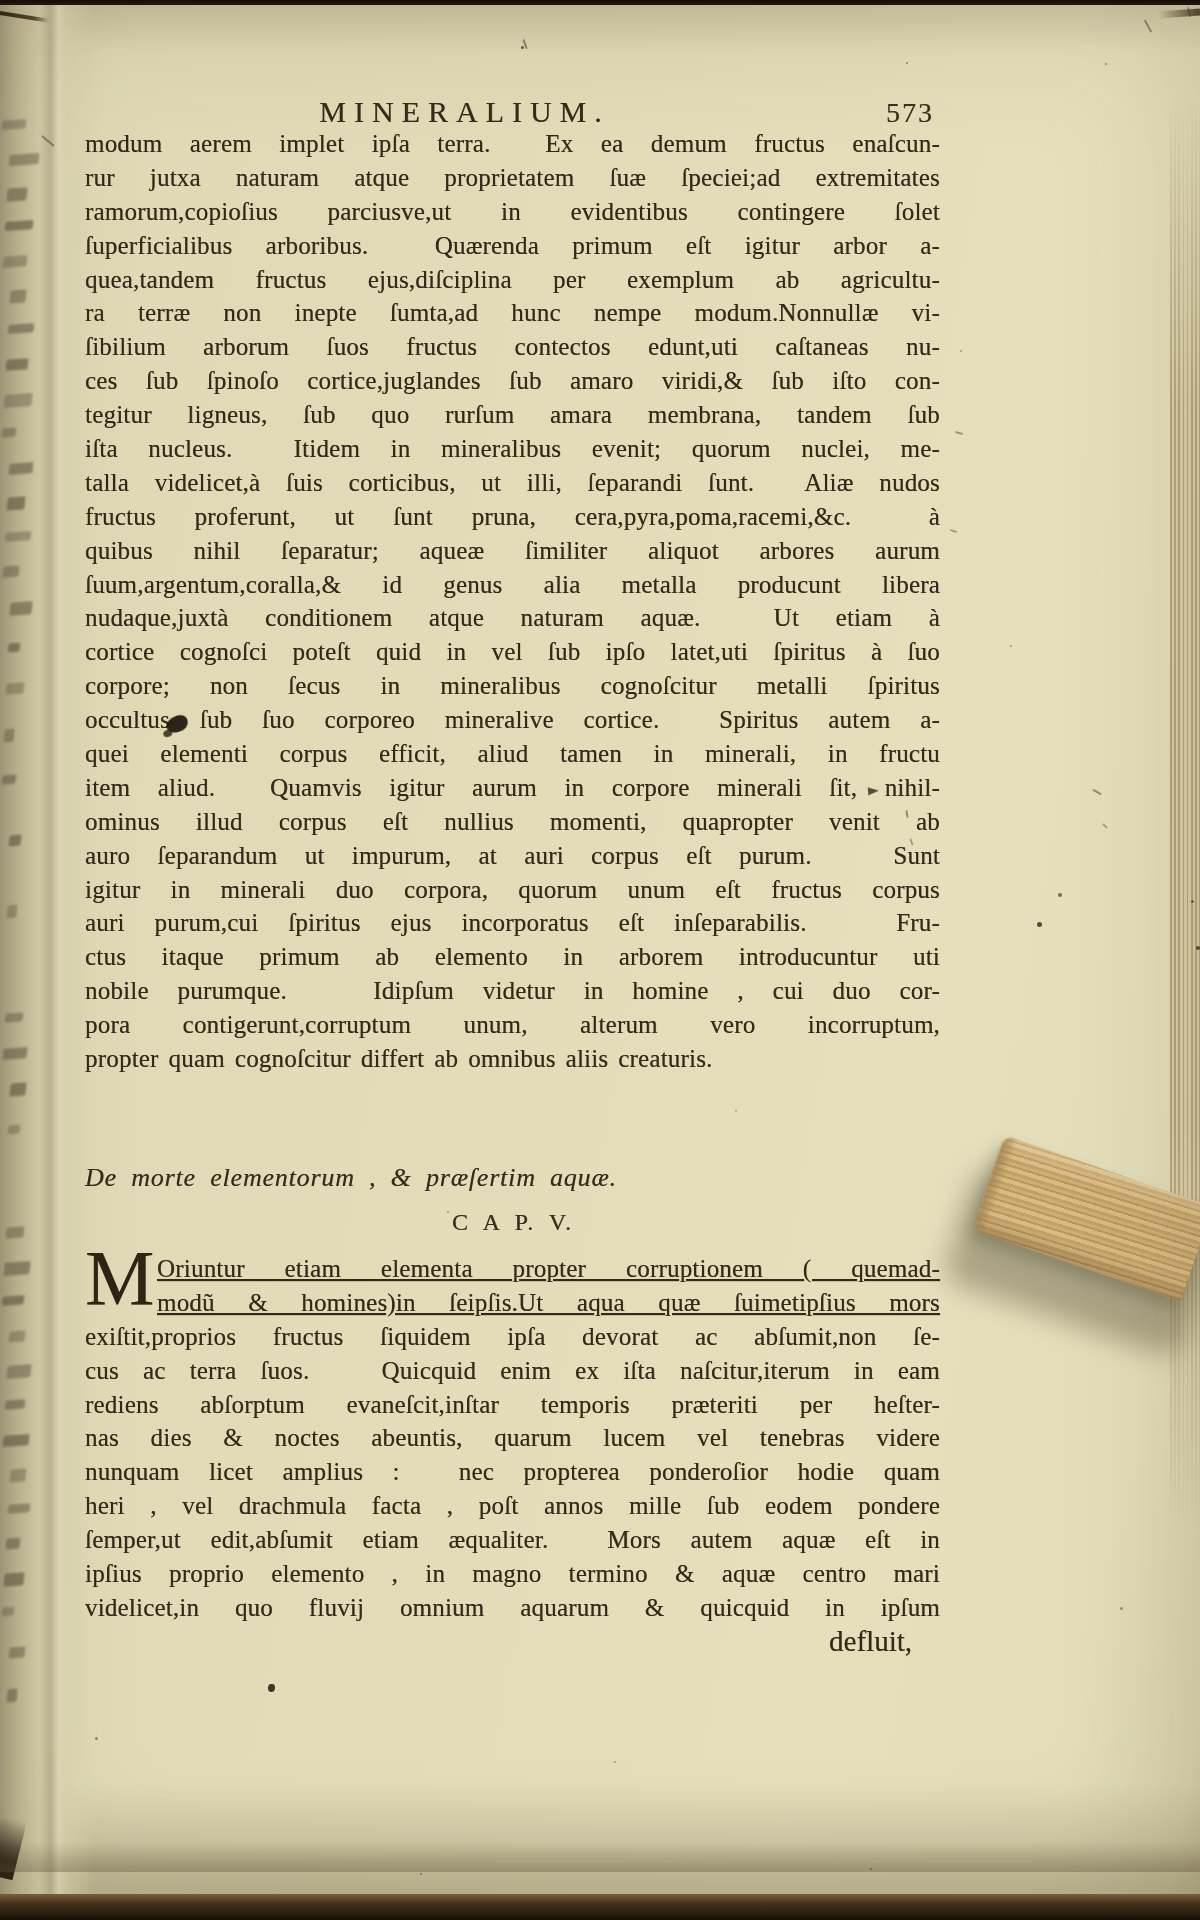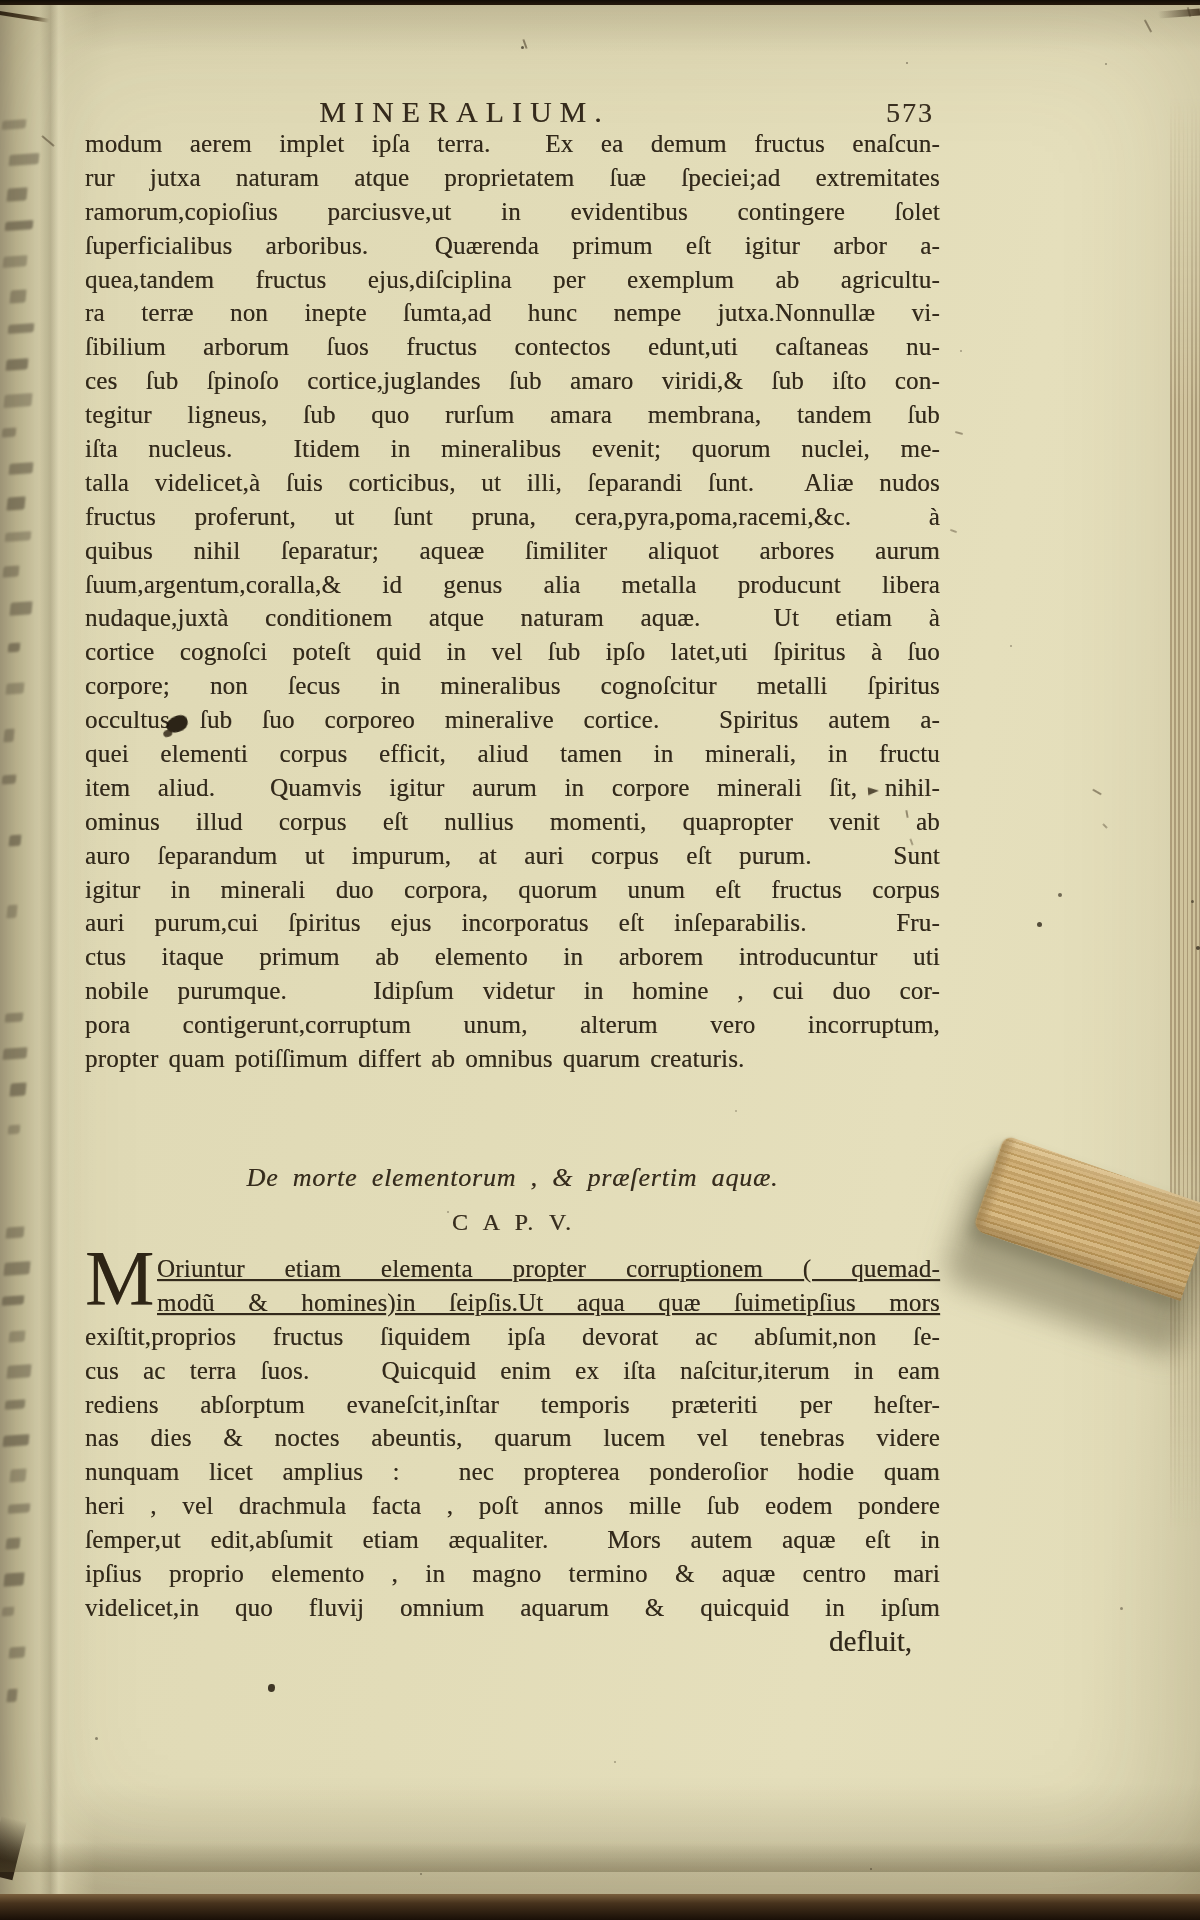--- a/index.html
+++ b/index.html
@@ -41,21 +41,21 @@
   .pagenum{position:absolute;right:6px;top:2px;font-size:28px;letter-spacing:2px;color:#3a3021;}
   .para{position:absolute;left:0;right:0;}
   .para1{top:44px;}
   .para2{top:1169px;}
   .line{height:33.9px;line-height:33.9px;font-size:25px;
     text-align:justify;text-align-last:justify;white-space:nowrap;overflow:visible;
     letter-spacing:.2px;}
   .line{white-space:normal;}
   .para1 .line:last-child{text-align-last:left;word-spacing:3.5px;}
   .para2 .line:nth-child(-n+2){padding-left:72px;text-decoration:underline;}
-  .sect{position:absolute;left:0;right:0;top:1080px;text-align:center;
+  .sect{position:absolute;left:0;right:0;top:1080px;text-align:left;
     font-style:italic;font-size:26px;word-spacing:7px;letter-spacing:.8px;color:#352b1c;}
   .chap{position:absolute;left:0;right:0;top:1126px;text-align:center;
     font-size:24px;letter-spacing:2px;word-spacing:6px;color:#372d1e;}
   .dropcap{position:absolute;left:0;top:1164px;font-size:78px;line-height:62px;
     color:#2e2516;}
   .catchword{position:absolute;right:28px;top:1542px;font-size:29px;line-height:33.9px;color:#32291b;}
   
   .inkblot{position:absolute;left:166px;top:711px;width:22px;height:16px;
     background:#1d150a;border-radius:62% 40% 55% 48%;opacity:.92;
     transform:rotate(-16deg);filter:blur(.4px);}
@@ -157,21 +157,21 @@
         <div class="pagenum">573</div>
       </div>
 
       <div class="para para1">
 
       <div class="line">modum aerem implet ipſa terra.&nbsp; Ex ea demum fructus enaſcun-</div>
           <div class="line">rur jutxa naturam atque proprietatem ſuæ ſpeciei;ad extremitates</div>
           <div class="line">ramorum,copioſius parciusve,ut in evidentibus contingere ſolet</div>
           <div class="line">ſuperficialibus arboribus.&nbsp; Quærenda primum eſt igitur arbor a-</div>
           <div class="line">quea,tandem fructus ejus,diſciplina per exemplum ab agricultu-</div>
-          <div class="line">ra terræ non inepte ſumta,ad hunc nempe jutxa.Nonnullæ vi-</div>
+          <div class="line">ra terræ non inepte ſumta,ad hunc nempe modum.Nonnullæ vi-</div>
           <div class="line">ſibilium arborum ſuos fructus contectos edunt,uti caſtaneas nu-</div>
           <div class="line">ces ſub ſpinoſo cortice,juglandes ſub amaro viridi,&amp; ſub iſto con-</div>
           <div class="line">tegitur ligneus, ſub quo rurſum amara membrana, tandem ſub</div>
           <div class="line">iſta nucleus.&nbsp; Itidem in mineralibus evenit; quorum nuclei, me-</div>
           <div class="line">talla videlicet,à ſuis corticibus, ut illi, ſeparandi ſunt.&nbsp; Aliæ nudos</div>
           <div class="line">fructus proferunt, ut ſunt pruna, cera,pyra,poma,racemi,&amp;c.&nbsp; à</div>
           <div class="line">quibus nihil ſeparatur; aqueæ ſimiliter aliquot arbores aurum</div>
           <div class="line">ſuum,argentum,coralla,&amp; id genus alia metalla producunt libera</div>
           <div class="line">nudaque,juxtà conditionem atque naturam aquæ.&nbsp; Ut etiam à</div>
           <div class="line">cortice cognoſci poteſt quid in vel ſub ipſo latet,uti ſpiritus à ſuo</div>
@@ -179,21 +179,21 @@
           <div class="line">occultus ſub ſuo corporeo mineralive cortice.&nbsp; Spiritus autem a-</div>
           <div class="line">quei elementi corpus efficit, aliud tamen in minerali, in fructu</div>
           <div class="line">item aliud.&nbsp; Quamvis igitur aurum in corpore minerali ſit, nihil-</div>
           <div class="line">ominus illud corpus eſt nullius momenti, quapropter venit ab</div>
           <div class="line">auro ſeparandum ut impurum, at auri corpus eſt purum.&nbsp;&nbsp; Sunt</div>
           <div class="line">igitur in minerali duo corpora, quorum unum eſt fructus corpus</div>
           <div class="line">auri purum,cui ſpiritus ejus incorporatus eſt inſeparabilis.&nbsp;&nbsp; Fru-</div>
           <div class="line">ctus itaque primum ab elemento in arborem introducuntur uti</div>
           <div class="line">nobile purumque.&nbsp;&nbsp; Idipſum videtur in homine , cui duo cor-</div>
           <div class="line">pora contigerunt,corruptum unum, alterum vero incorruptum,</div>
-          <div class="line">propter quam potiſſimum differt ab omnibus quarum creaturis.</div>
+          <div class="line">propter quam cognoſcitur differt ab omnibus aliis creaturis.</div>
         </div>
 
       <div class="sect">De morte elementorum , &amp; præſertim aquæ.</div>
       <div class="chap">C A P.  V.</div>
 
       <div class="dropcap">M</div>
       <div class="para para2">
 
       <div class="line">Oriuntur etiam elementa propter corruptionem ( quemad-</div>
           <div class="line">modũ &amp; homines)in ſeipſis.Ut aqua quæ ſuimetipſius mors</div>

